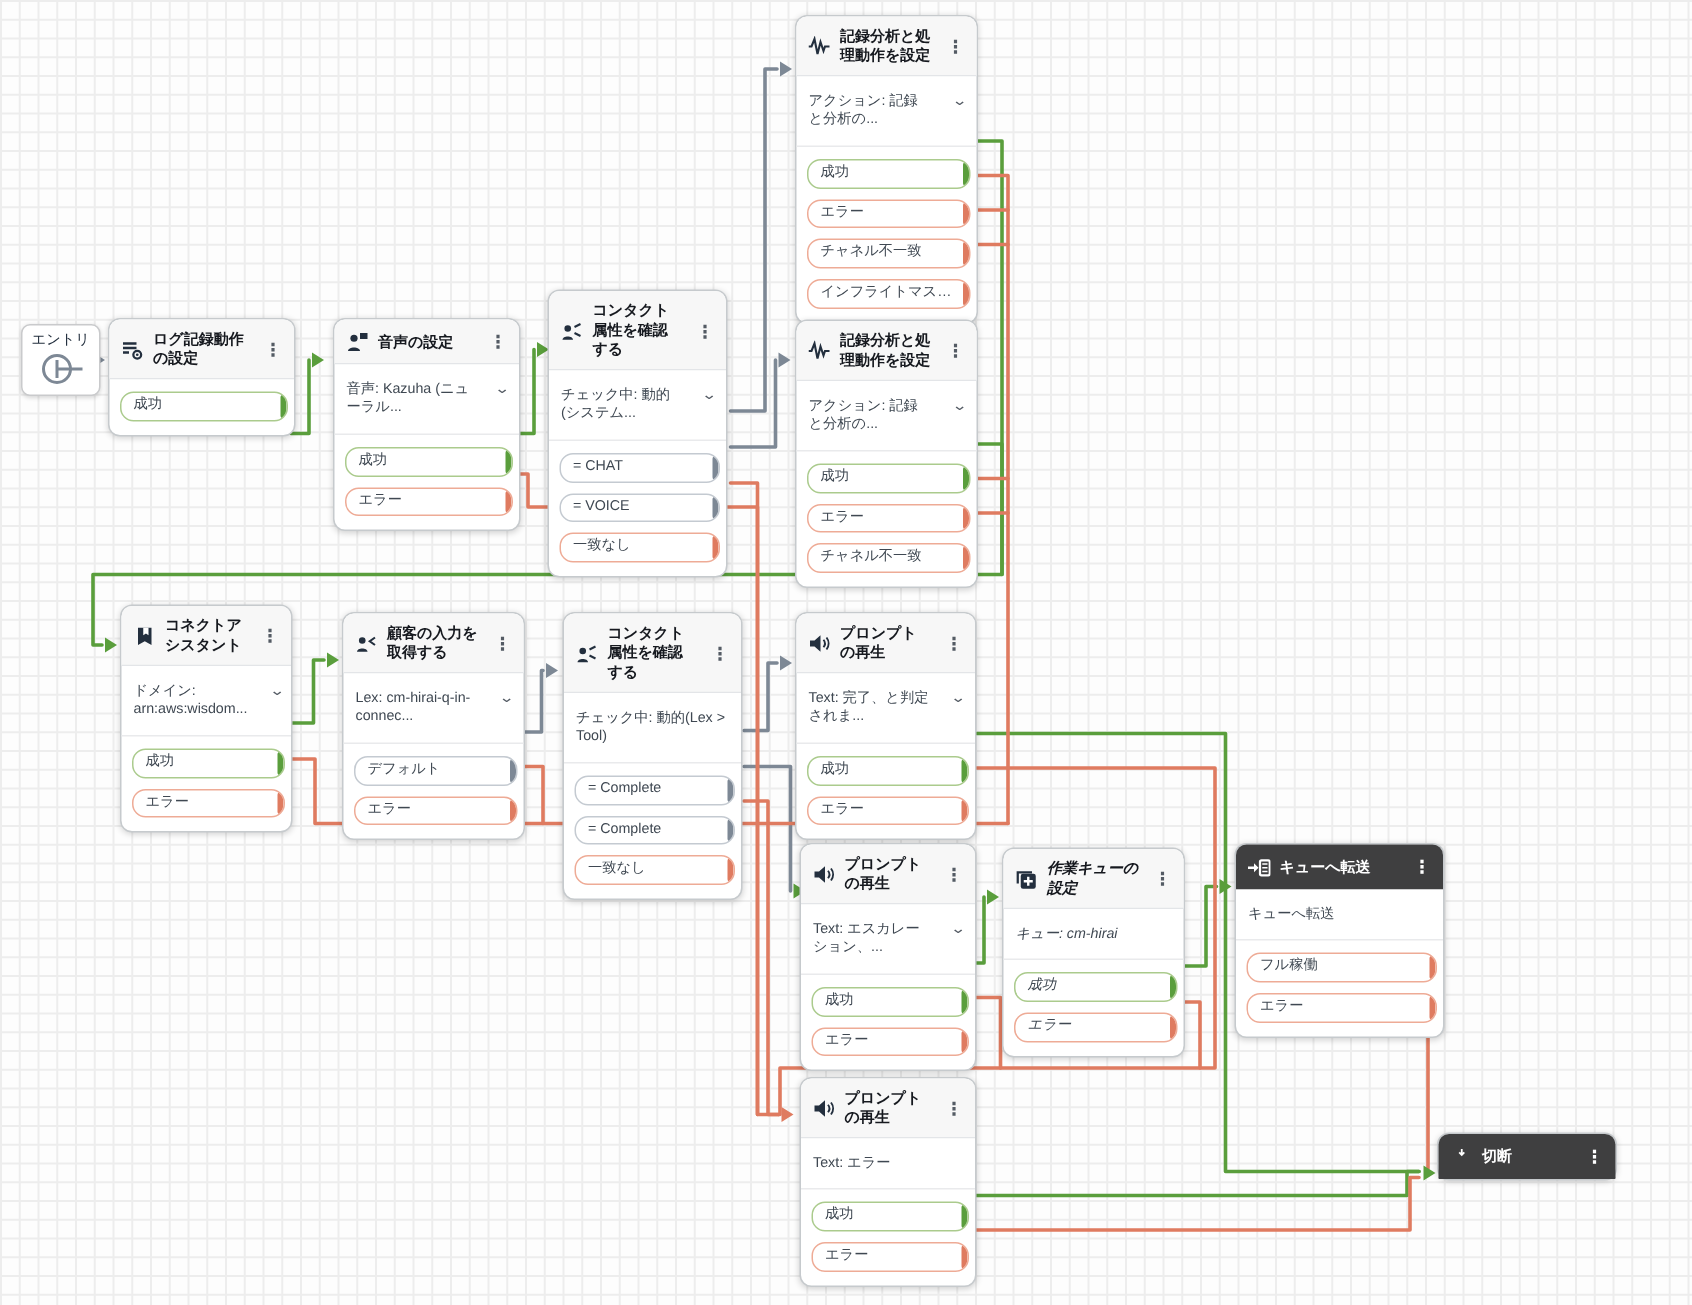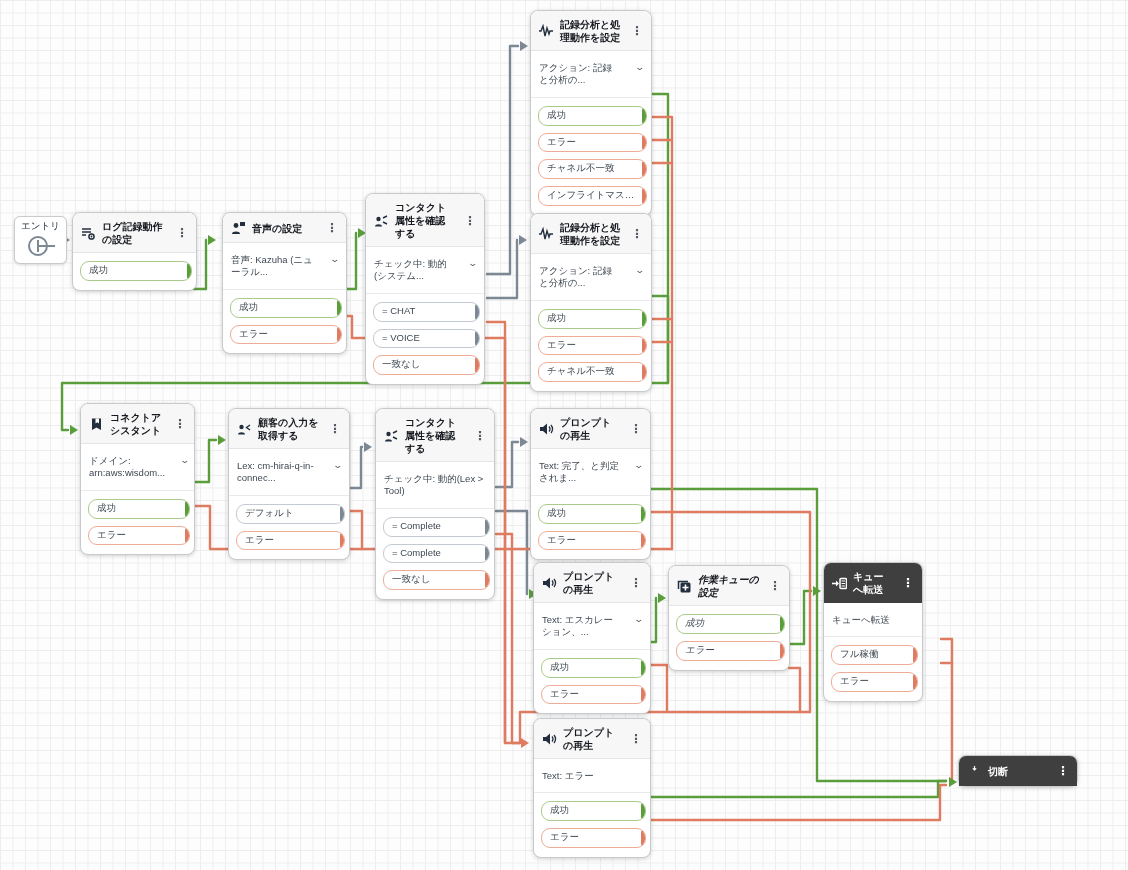--- a/index.html
+++ b/index.html
@@ -281,26 +281,29 @@
       <div class="node" style="left: 668px; top: 565px; width: 122px; font-style: italic;">
         <div class="hdr">
       <svg class="ic" viewBox="0 0 15 15">
             <rect x="3.5" y="3.5" width="10" height="10" rx="1.5" fill="#232f3e"></rect>
             <path d="M8.5 5.5v6M5.5 8.5h6" stroke="#fff" stroke-width="1.6"></path>
             <path d="M1.5 10V2.5H11" stroke="#232f3e" stroke-width="1.5" fill="none"></path>
           </svg>
       <span class="t">作業キューの設定</span>
       <span class="kebab">⋮</span>
         </div>
-        <div class="ports">
-          <div class="port p-success">成功</div>
-          <div class="port p-error">エラー</div>
-        </div>
-      </div>
-      <div class="node dark" style="left: 823px; top: 562px; width: 100px;">
+        <div class="param ">
+       <span>キュー: cm-hirai</span>
+        </div>
+        <div class="ports">
+          <div class="port p-success">成功</div>
+          <div class="port p-error">エラー</div>
+        </div>
+      </div>
+      <div class="node dark" style="left: 823px; top: 562px; width: 140px;">
         <div class="hdr">
       <svg class="ic" viewBox="0 0 15 15">
             <path d="M0 7.5h6" stroke="#fff" stroke-width="1.6"></path>
             <path d="M4 4.5l3 3-3 3z" fill="#fff"></path>
             <rect x="8" y="2.5" width="6.5" height="10" rx="1" fill="none" stroke="#fff" stroke-width="1.5"></rect>
             <path d="M9.5 5h3.5M9.5 7.5h3.5M9.5 10h3.5" stroke="#fff" stroke-width="1"></path>
           </svg>
       <span class="t">キューへ転送</span>
       <span class="kebab">⋮</span>
         </div>

